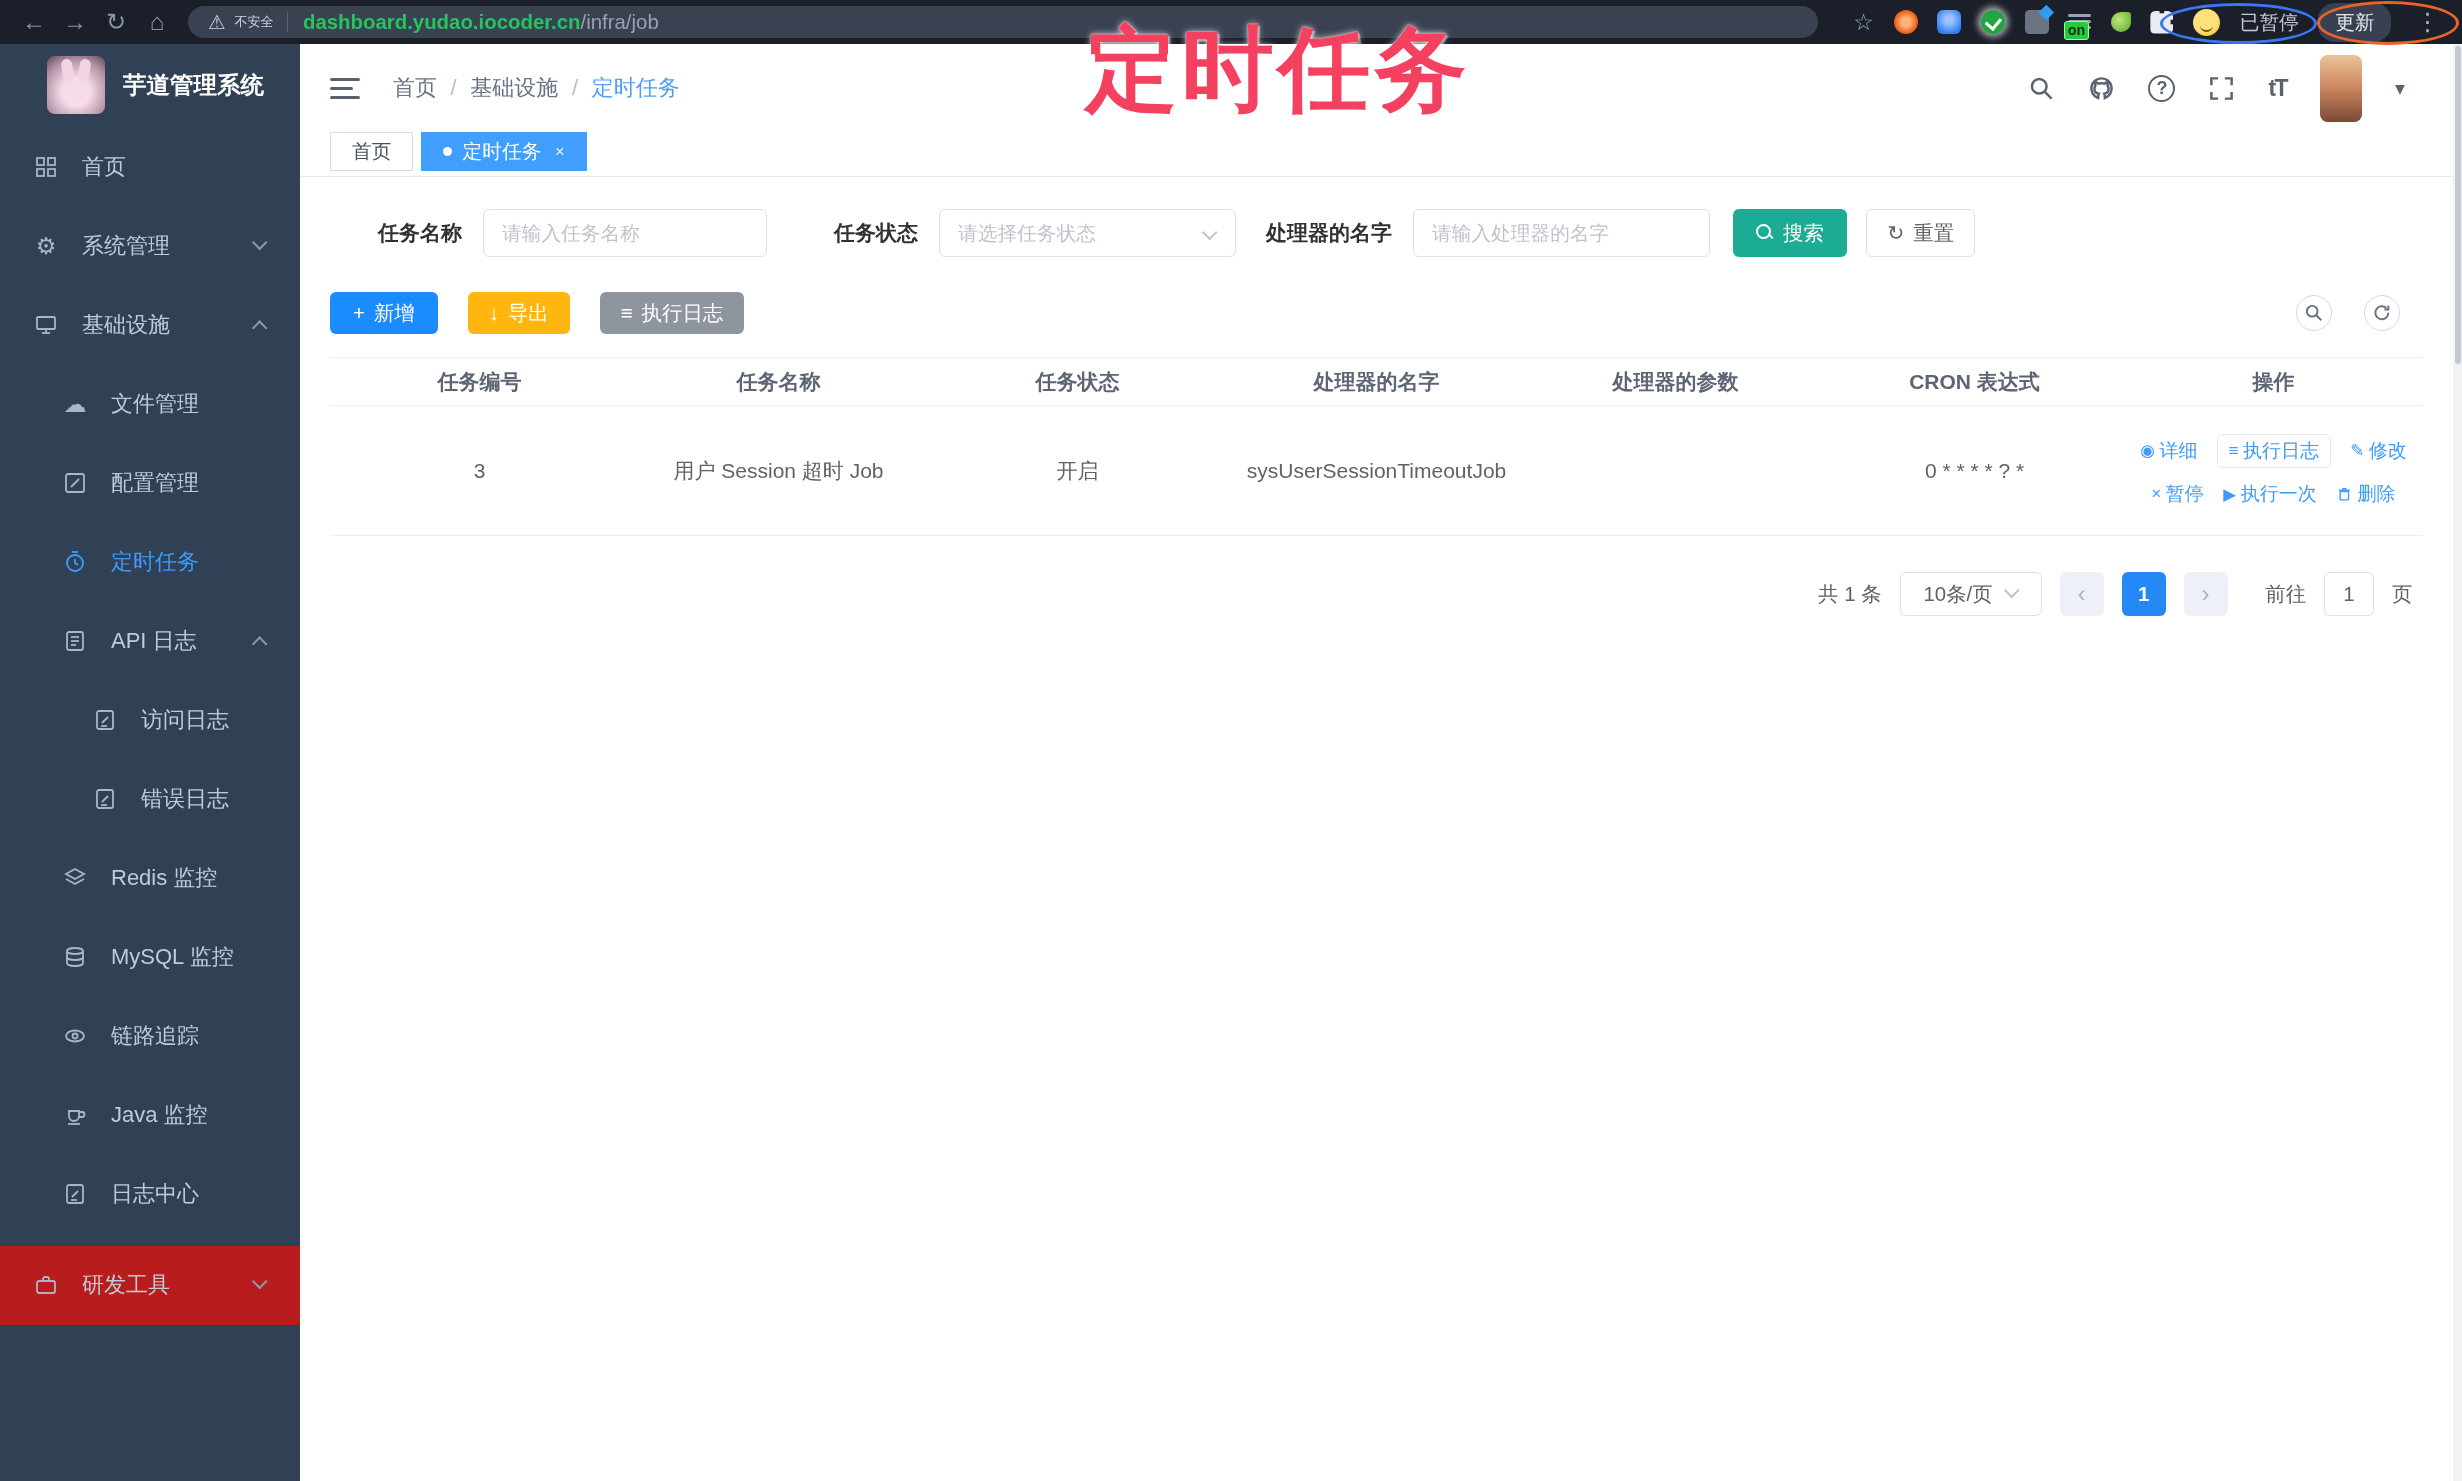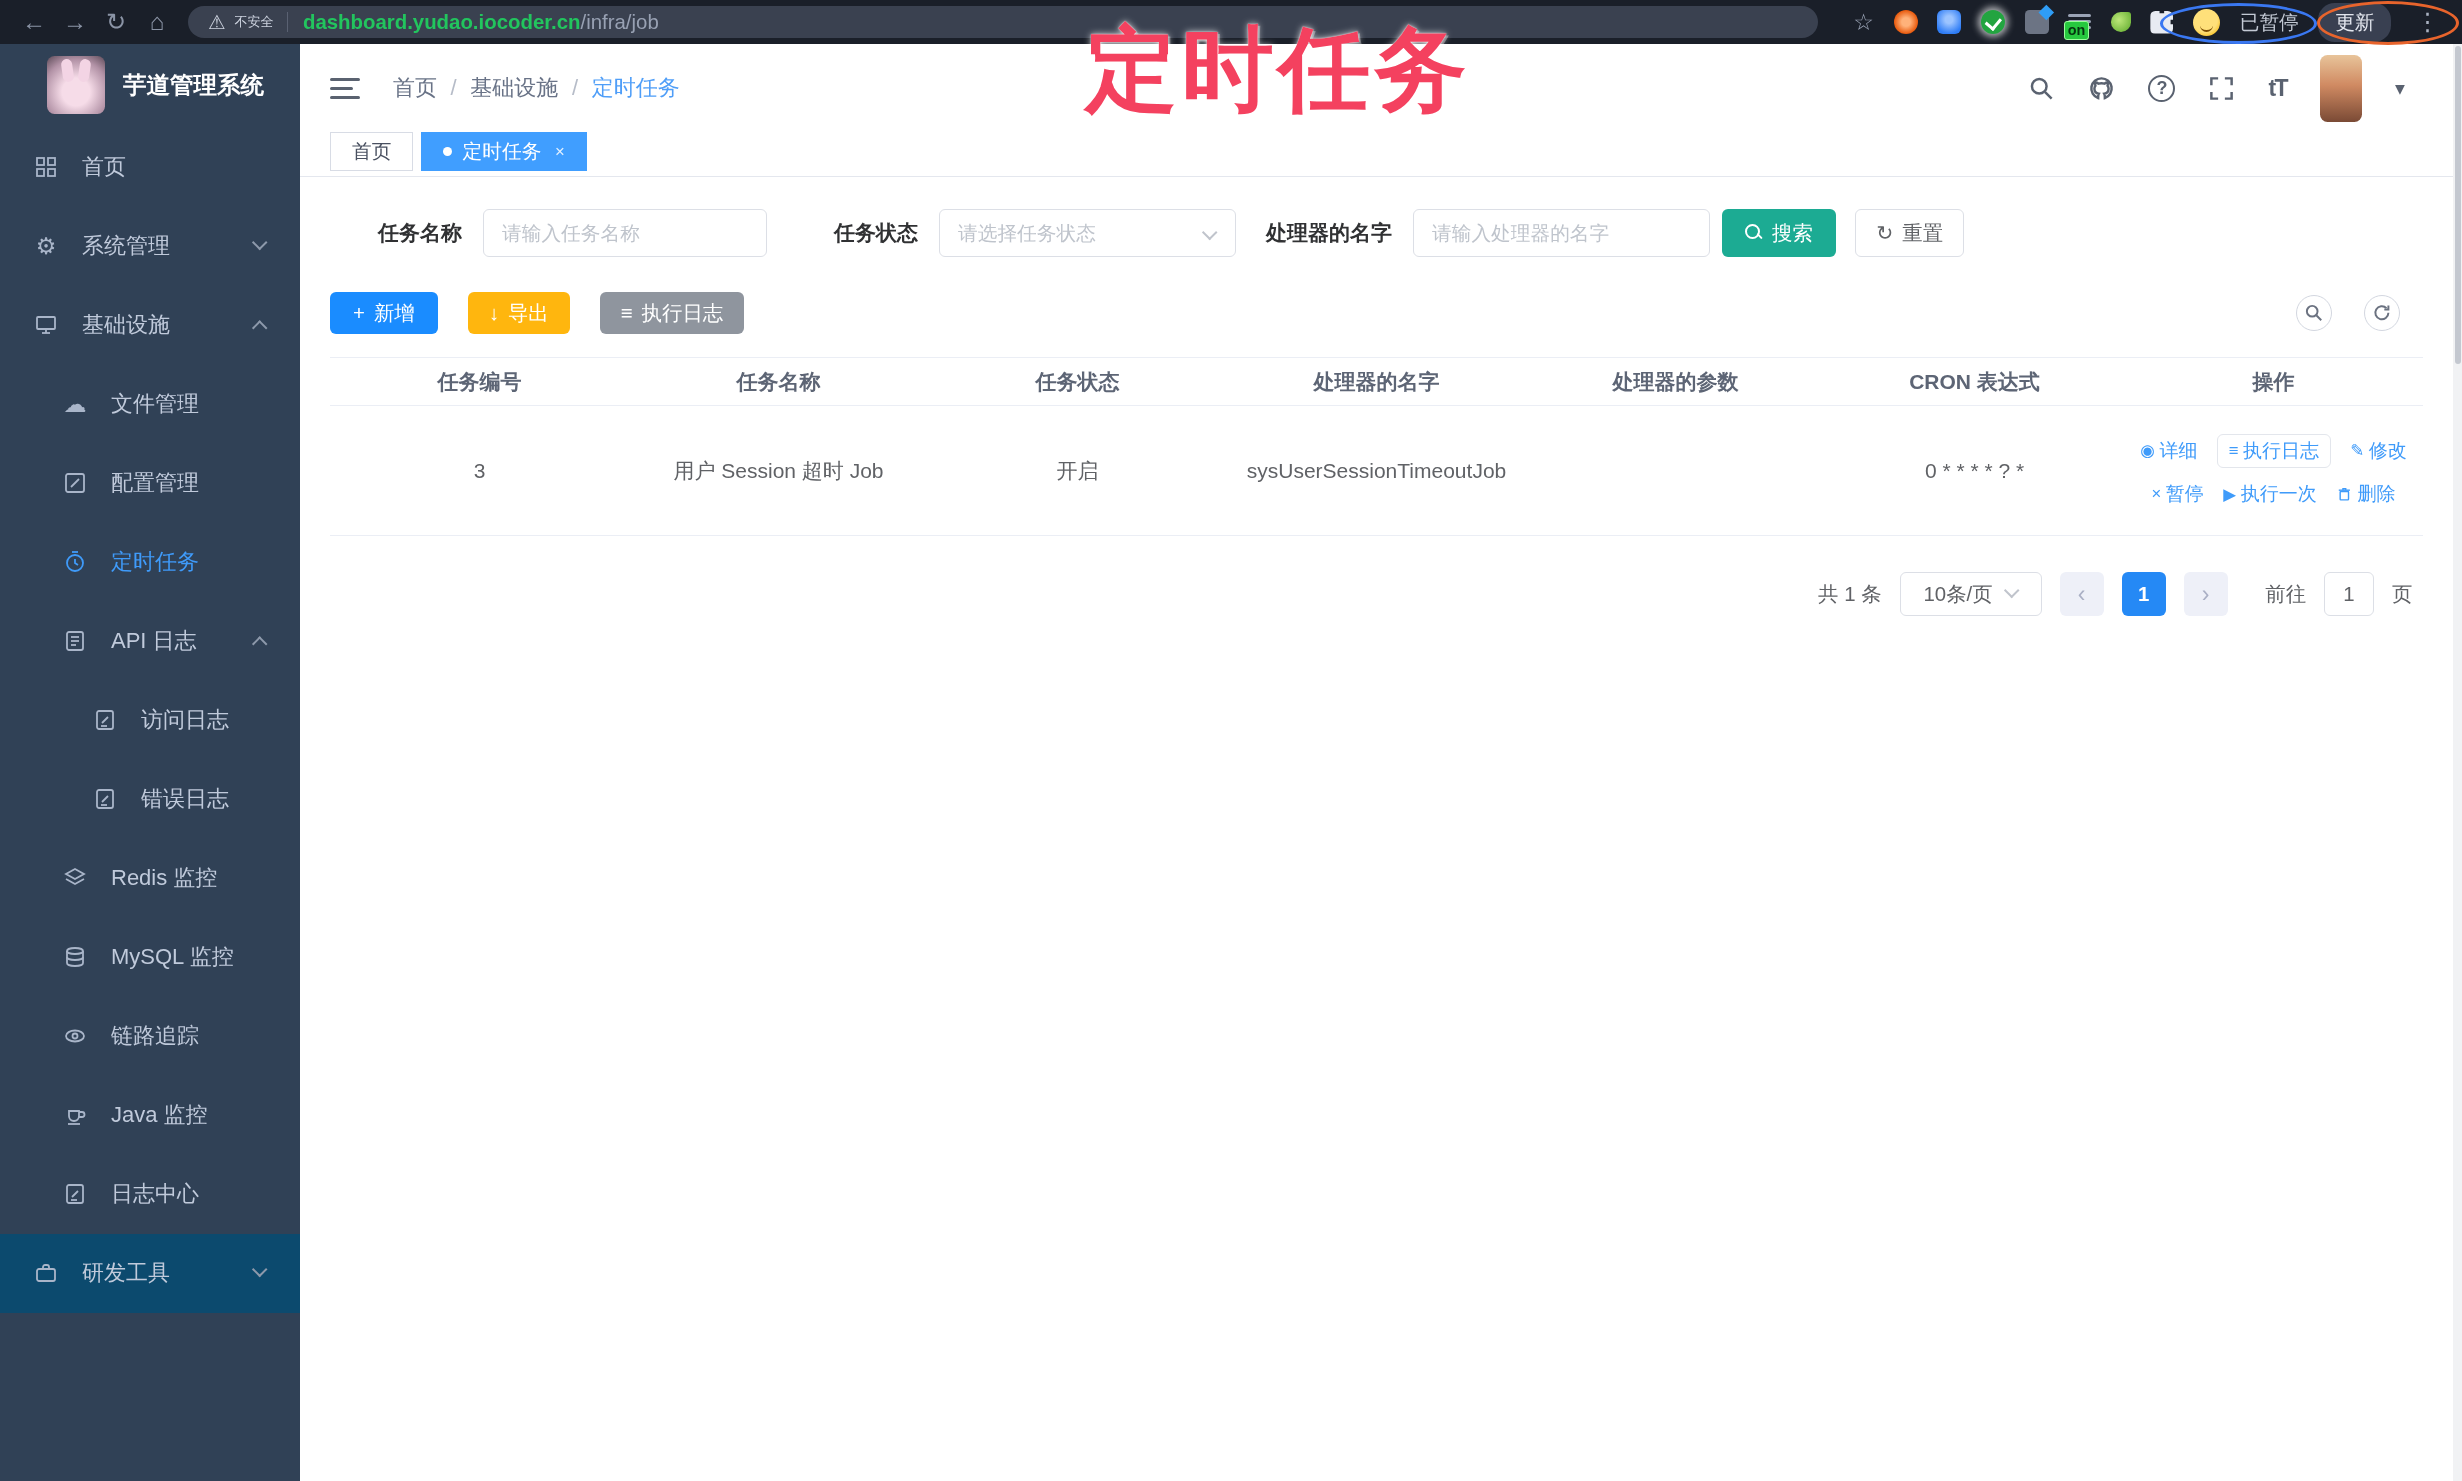--- a/index.html
+++ b/index.html
@@ -58,21 +58,21 @@
   .app-title { color:#ffffff; font-size:23.5px; font-weight:bold; margin-left:18px; }
   .menu { margin-top:1.5px; }
   .mi { height:79px; display:flex; align-items:center; position:relative; font-size:22px; cursor:pointer; }
   .mi .ic { width:26px; display:flex; justify-content:center; margin-right:23px; color:#a9b5c9; font-size:23px; flex:0 0 auto;}
   .mi.l1 { padding-left:33px; }
   .mi.l2 { padding-left:62px; }
   .mi.l3 { padding-left:92px; }
   .mi.active { color:#3f9bfa; }
   .mi.active .ic { color:#3f9bfa; }
   .mi.active svg { stroke:#3f9bfa; }
-  .mi.band { background:#0c4a6e; }
+  .mi.band { background:#b91c1c;margin-top:12px; }
   .mi svg { stroke:#a9b5c9; fill:none; stroke-width:1.8; width:24px; height:24px; }
   .chev { position:absolute; right:35px; width:11.4px; height:11.4px;
     border-right:2.3px solid #8d99ab; border-bottom:2.3px solid #8d99ab; }
   .chev.down { transform:rotate(45deg); top:30px; }
   .chev.up { transform:rotate(-135deg); top:36px; }
 
   
   .main { flex:1 1 auto; background:#fff; display:flex; flex-direction:column; }
   .app-header { height:88px; display:flex; align-items:center; padding:0 48px 0 30px; }
   .hamburger { width:30px; margin-right:33px; cursor:pointer;}
@@ -106,21 +106,21 @@
   .filter-row { margin:32px 0 0 48px; display:flex; align-items:center; }
   .flabel { font-size:21px; color:#303133; font-weight:bold; flex:0 0 auto; }
   .finput { height:48px; border:0.8px solid #dcdfe6; border-radius:6px; font-size:19.7px; color:#606266;
     padding:0 18px; outline:none; background:#fff; font-family:"Liberation Sans",sans-serif;}
   .finput::placeholder { color:#bfc4cc; }
   .fselect { height:48px; width:297px; border:0.8px solid #dcdfe6; border-radius:6px; display:flex;
     align-items:center; padding:0 18px; color:#bfc4cc; font-size:19.7px; position:relative; background:#fff; cursor:pointer;}
   .fselect .chev { position:absolute; right:19.7px; top:16.7px; border-color:#c0c4cc; transform:rotate(45deg); }
   .btn { height:48px; border-radius:6px; border:none; font-size:20.4px; display:inline-flex; align-items:center;
     justify-content:center; gap:9px; cursor:pointer; font-family:"Liberation Sans",sans-serif; }
-  .btn-search { background:#1cab93; color:#fff; padding:0 23px; margin-left:12px;}
+  .btn-search { background:#1cab93; color:#fff; padding:0 23px; margin-left:23px;}
   .btn-reset { background:#fff; color:#606266; border:0.8px solid #dcdfe6; padding:0 19.7px; margin-left:19.7px;}
   .mag { width:18px; height:18px; position:relative; flex:0 0 auto;}
   .mag::before { content:""; position:absolute; left:0; top:0; width:11.4px; height:11.4px; border:2.3px solid currentColor; border-radius:50%;}
   .mag::after { content:""; position:absolute; left:11.4px; top:11.4px; width:6.8px; height:2.3px; background:currentColor; transform:rotate(45deg); border-radius:1.5px;}
 
   
   .toolbar-row { margin-top:35px; display:flex; align-items:center; }
   .btn-add { background:#1a8cff; color:#fff; padding:0 23px; height:42px;}
   .btn-export { background:#ffb60e; color:#fff; padding:0 21px; height:42px; margin-left:30px;}
   .btn-exec { background:#8f959e; color:#fff; padding:0 21px; height:42px; margin-left:30px;}

